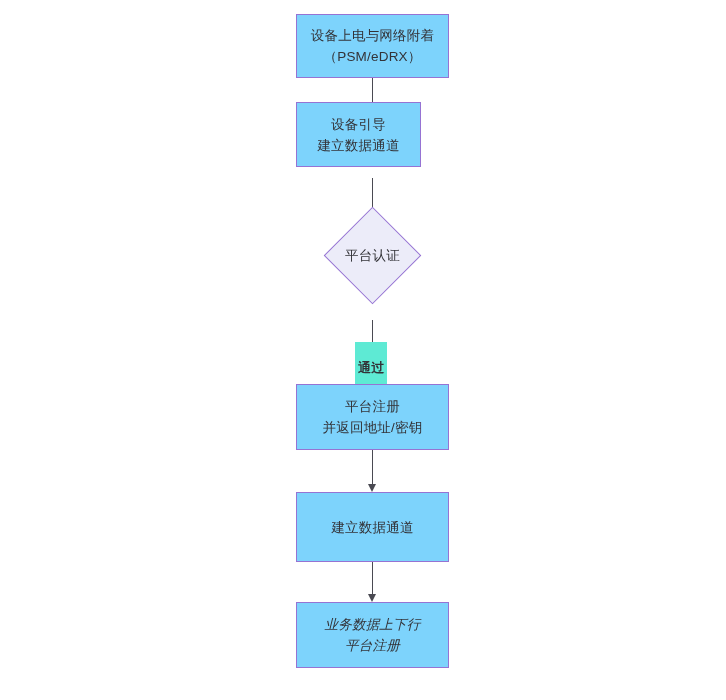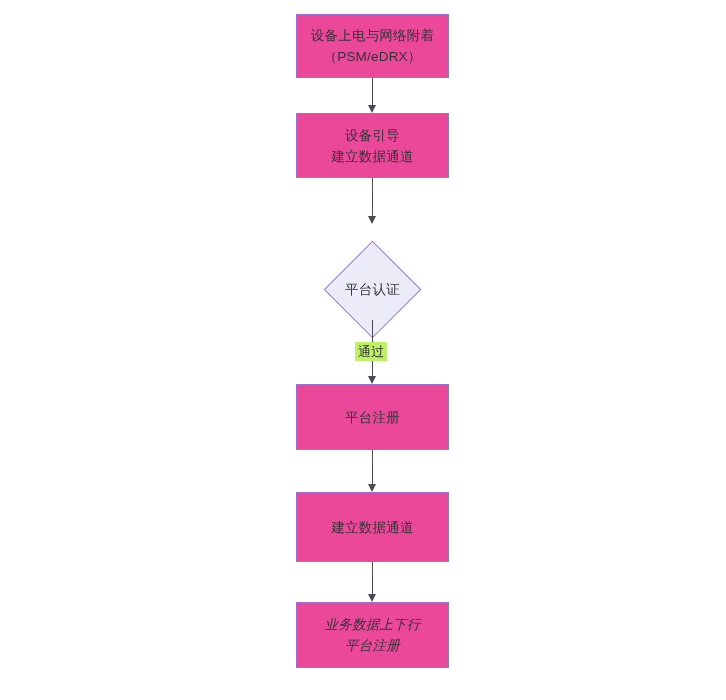--- a/index.html
+++ b/index.html
@@ -18,21 +18,21 @@
     position: relative;
     width: 726px;
     height: 700px;
     background: #ffffff;
   }
 
   
   .node-box {
     position: absolute;
     box-sizing: border-box;
-    background: #ec4899;
+    background: #7dd3fc;
     border: 1px solid #9673d3;
     display: flex;
     flex-direction: column;
     align-items: center;
     justify-content: center;
     color: #333338;
     font-size: 13.5px;
     line-height: 21px;
     text-align: center;
     letter-spacing: 0.2px;
@@ -94,67 +94,69 @@
     width: 0;
     height: 0;
     border-left: 4.5px solid transparent;
     border-right: 4.5px solid transparent;
     border-top: 8px solid #4a4a52;
   }
 
   
   .edge-label {
     position: absolute;
-    background: #bef264;
+    background: #5eead4;
     color: #333338;
     font-size: 13px;
     line-height: 17px;
-    padding: 1px 3px;
+    padding: 17px 3px;
     white-space: nowrap;
     letter-spacing: 0.2px;
+    font-weight: bold;
   }
 </style>
 </head>
 <body>
 
 <div id="flowchart-canvas">
 
   <div class="node-box" style="left:296px; top:14px; width:153px; height:64px;">
     <span class="line-1">设备上电与网络附着</span>
     <span class="line-2">（PSM/eDRX）</span>
   </div>
 
   <div class="edge" style="left:372px; top:78px; width:1px; height:35px;">
     <div class="edge-line" style="height:27px;"></div>
     <div class="edge-arrowhead" style="top:27px;"></div>
   </div>
 
-  <div class="node-box" style="left:296px; top:113px; width:153px; height:65px;">
+  <div class="node-box" style="left:296px; top:102px; width:125px; height:65px;">
     <span class="line-1">设备引导</span>
     <span class="line-2">建立数据通道</span>
   </div>
 
   <div class="edge" style="left:372px; top:178px; width:1px; height:46px;">
     <div class="edge-line" style="height:38px;"></div>
     <div class="edge-arrowhead" style="top:38px;"></div>
   </div>
 
-  <div class="node-diamond" style="left:324px; top:241px; width:97px; height:97px;">
+  <div class="node-diamond" style="left:324px; top:207px; width:97px; height:97px;">
     <div class="diamond-shape"></div>
     <div class="diamond-label">平台认证</div>
   </div>
 
   <div class="edge" style="left:372px; top:320px; width:1px; height:64px;">
     <div class="edge-line" style="height:56px;"></div>
     <div class="edge-arrowhead" style="top:56px;"></div>
   </div>
   <div class="edge-label" style="left:355px; top:342px;">通过</div>
 
   <div class="node-box" style="left:296px; top:384px; width:153px; height:66px;">
     <span class="line-1">平台注册</span>
+    <span class="line-2">并返回地址/密钥</span>
   </div>
 
   <div class="edge" style="left:372px; top:450px; width:1px; height:42px;">
     <div class="edge-line" style="height:34px;"></div>
     <div class="edge-arrowhead" style="top:34px;"></div>
   </div>
 
   <div class="node-box" style="left:296px; top:492px; width:153px; height:70px;gap:9px;">
     <span class="line-1">建立数据通道</span>
   </div>

